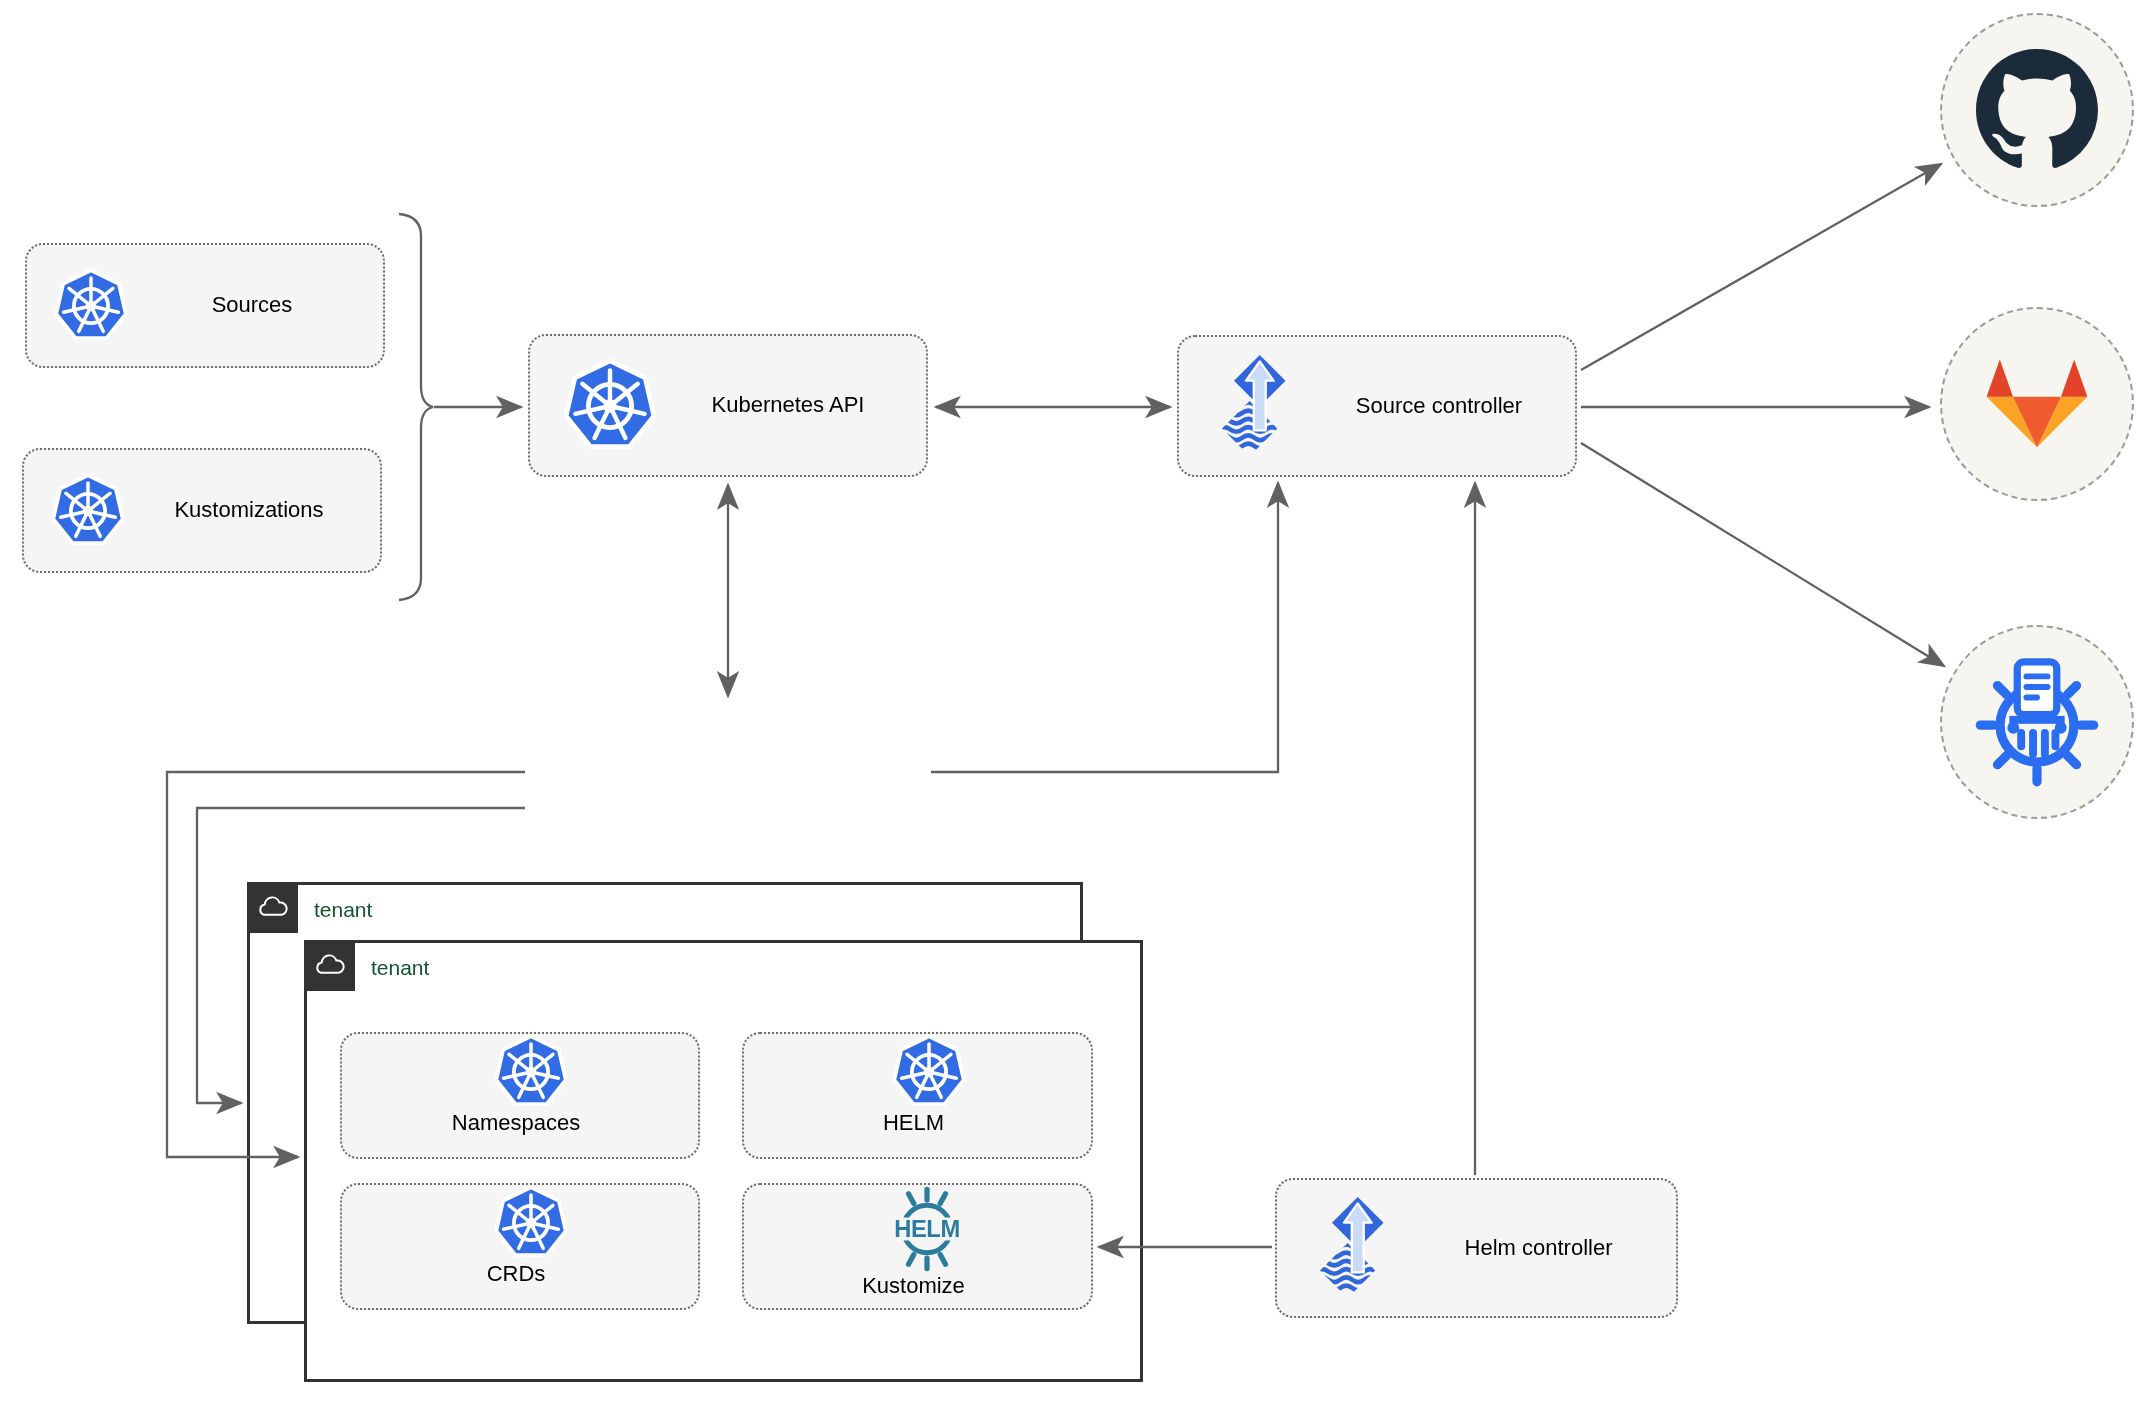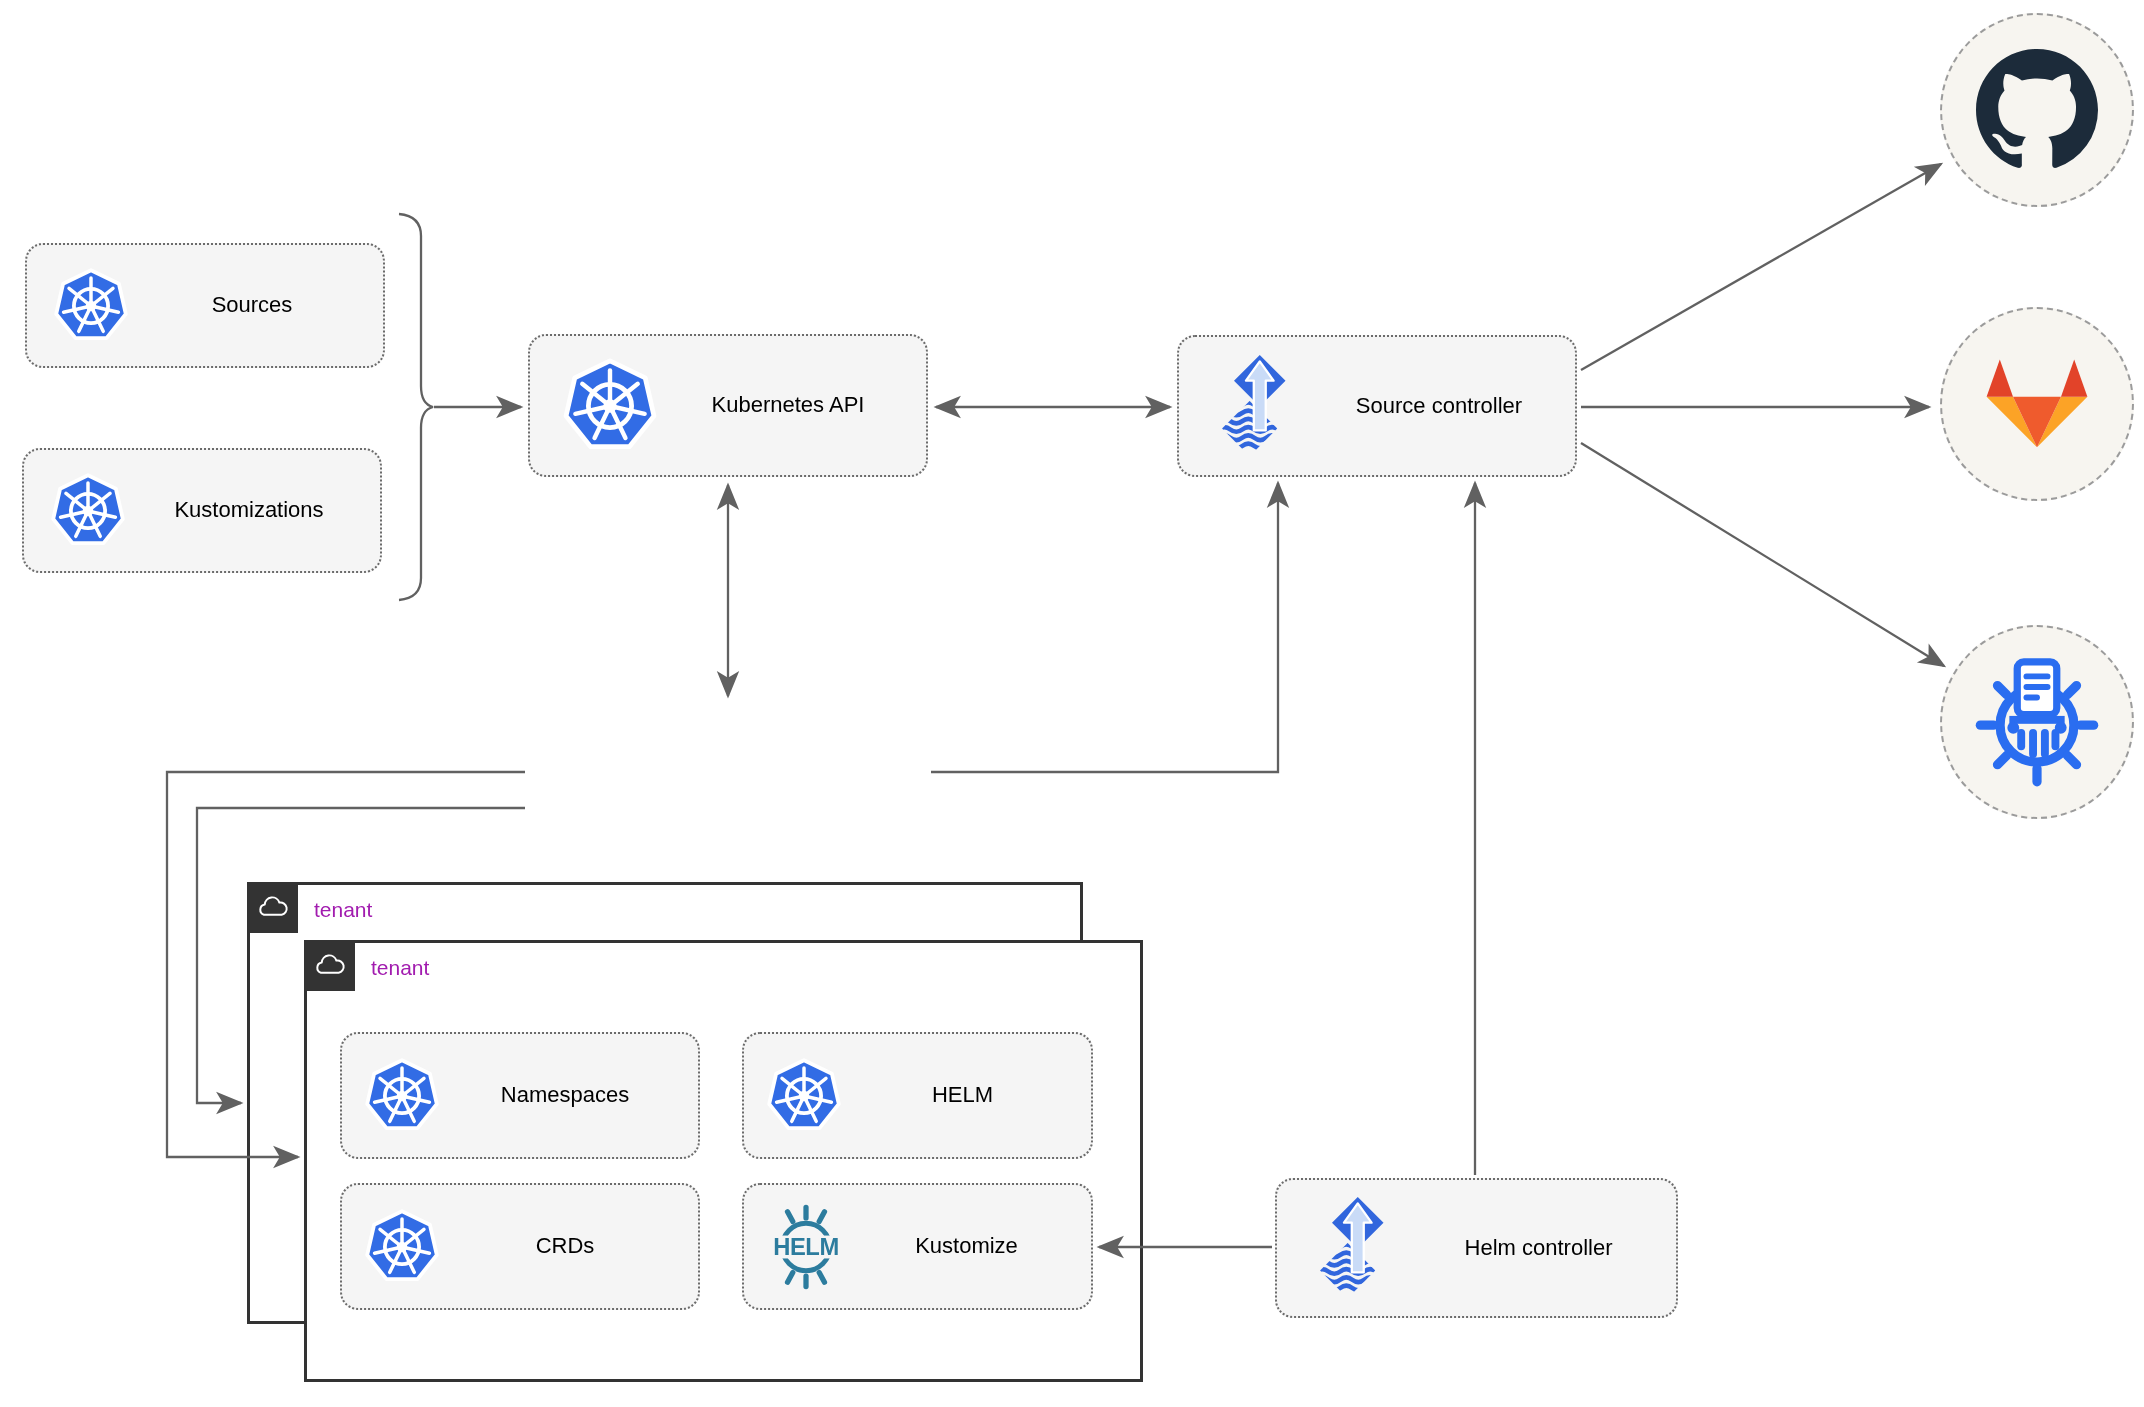--- a/index.html
+++ b/index.html
@@ -10,28 +10,28 @@
   .node{position:absolute;background:#f5f5f5;border:2px dotted #6b6b6b;border-radius:18px;
         display:flex;align-items:center;z-index:3;}
   .node .icon{flex:0 0 auto;margin-left:26px;display:flex;align-items:center;}
   .node .label{flex:1;text-align:center;font-size:22px;color:#000;line-height:1.22;padding:0 16px 0 8px;}
   .node.wrap .label{flex:0 1 auto;margin-left:auto;margin-right:auto;max-width:195px;padding:0;}
 
   
   .tenant{position:absolute;background:#ffffff;border:3px solid #333333;}
   .tenant-tab{position:absolute;left:-3px;top:-3px;width:51px;height:51px;background:#333333;
               display:flex;align-items:center;justify-content:center;}
-  .tenant-label{position:absolute;left:64px;top:13px;font-size:21px;color:#a21caf;}
+  .tenant-label{position:absolute;left:64px;top:13px;font-size:21px;color:#14532d;}
 
   
   .remote{position:absolute;width:194px;height:194px;border-radius:50%;border:2.5px dashed #9b9b9b;
           background:#f7f5f0;display:flex;align-items:center;justify-content:center;z-index:3;}
 
   .overlay{position:absolute;left:0;top:0;z-index:10;pointer-events:none;}
-  .z1{z-index:1;} .z2{z-index:2;} .z4{z-index:4;}
+  .z1{z-index:1;} .z2{z-index:2;} .z4{z-index:4;flex-direction:column;}
 </style>
 </head>
 <body>
 
 <svg width="0" height="0" style="position:absolute" aria-hidden="true">
   <defs>
     <symbol id="ic-k8s" viewBox="0 0 100 100">
       <polygon points="50,3 86.7,20.7 95.8,60.5 70.4,92.3 29.6,92.3 4.2,60.5 13.3,20.7" fill="#326ce5" stroke="#ffffff" stroke-width="5" stroke-linejoin="round"></polygon>
       <g stroke="#ffffff" stroke-width="4.6" stroke-linecap="round">
         <line x1="50" y1="50" x2="50" y2="13"></line>

